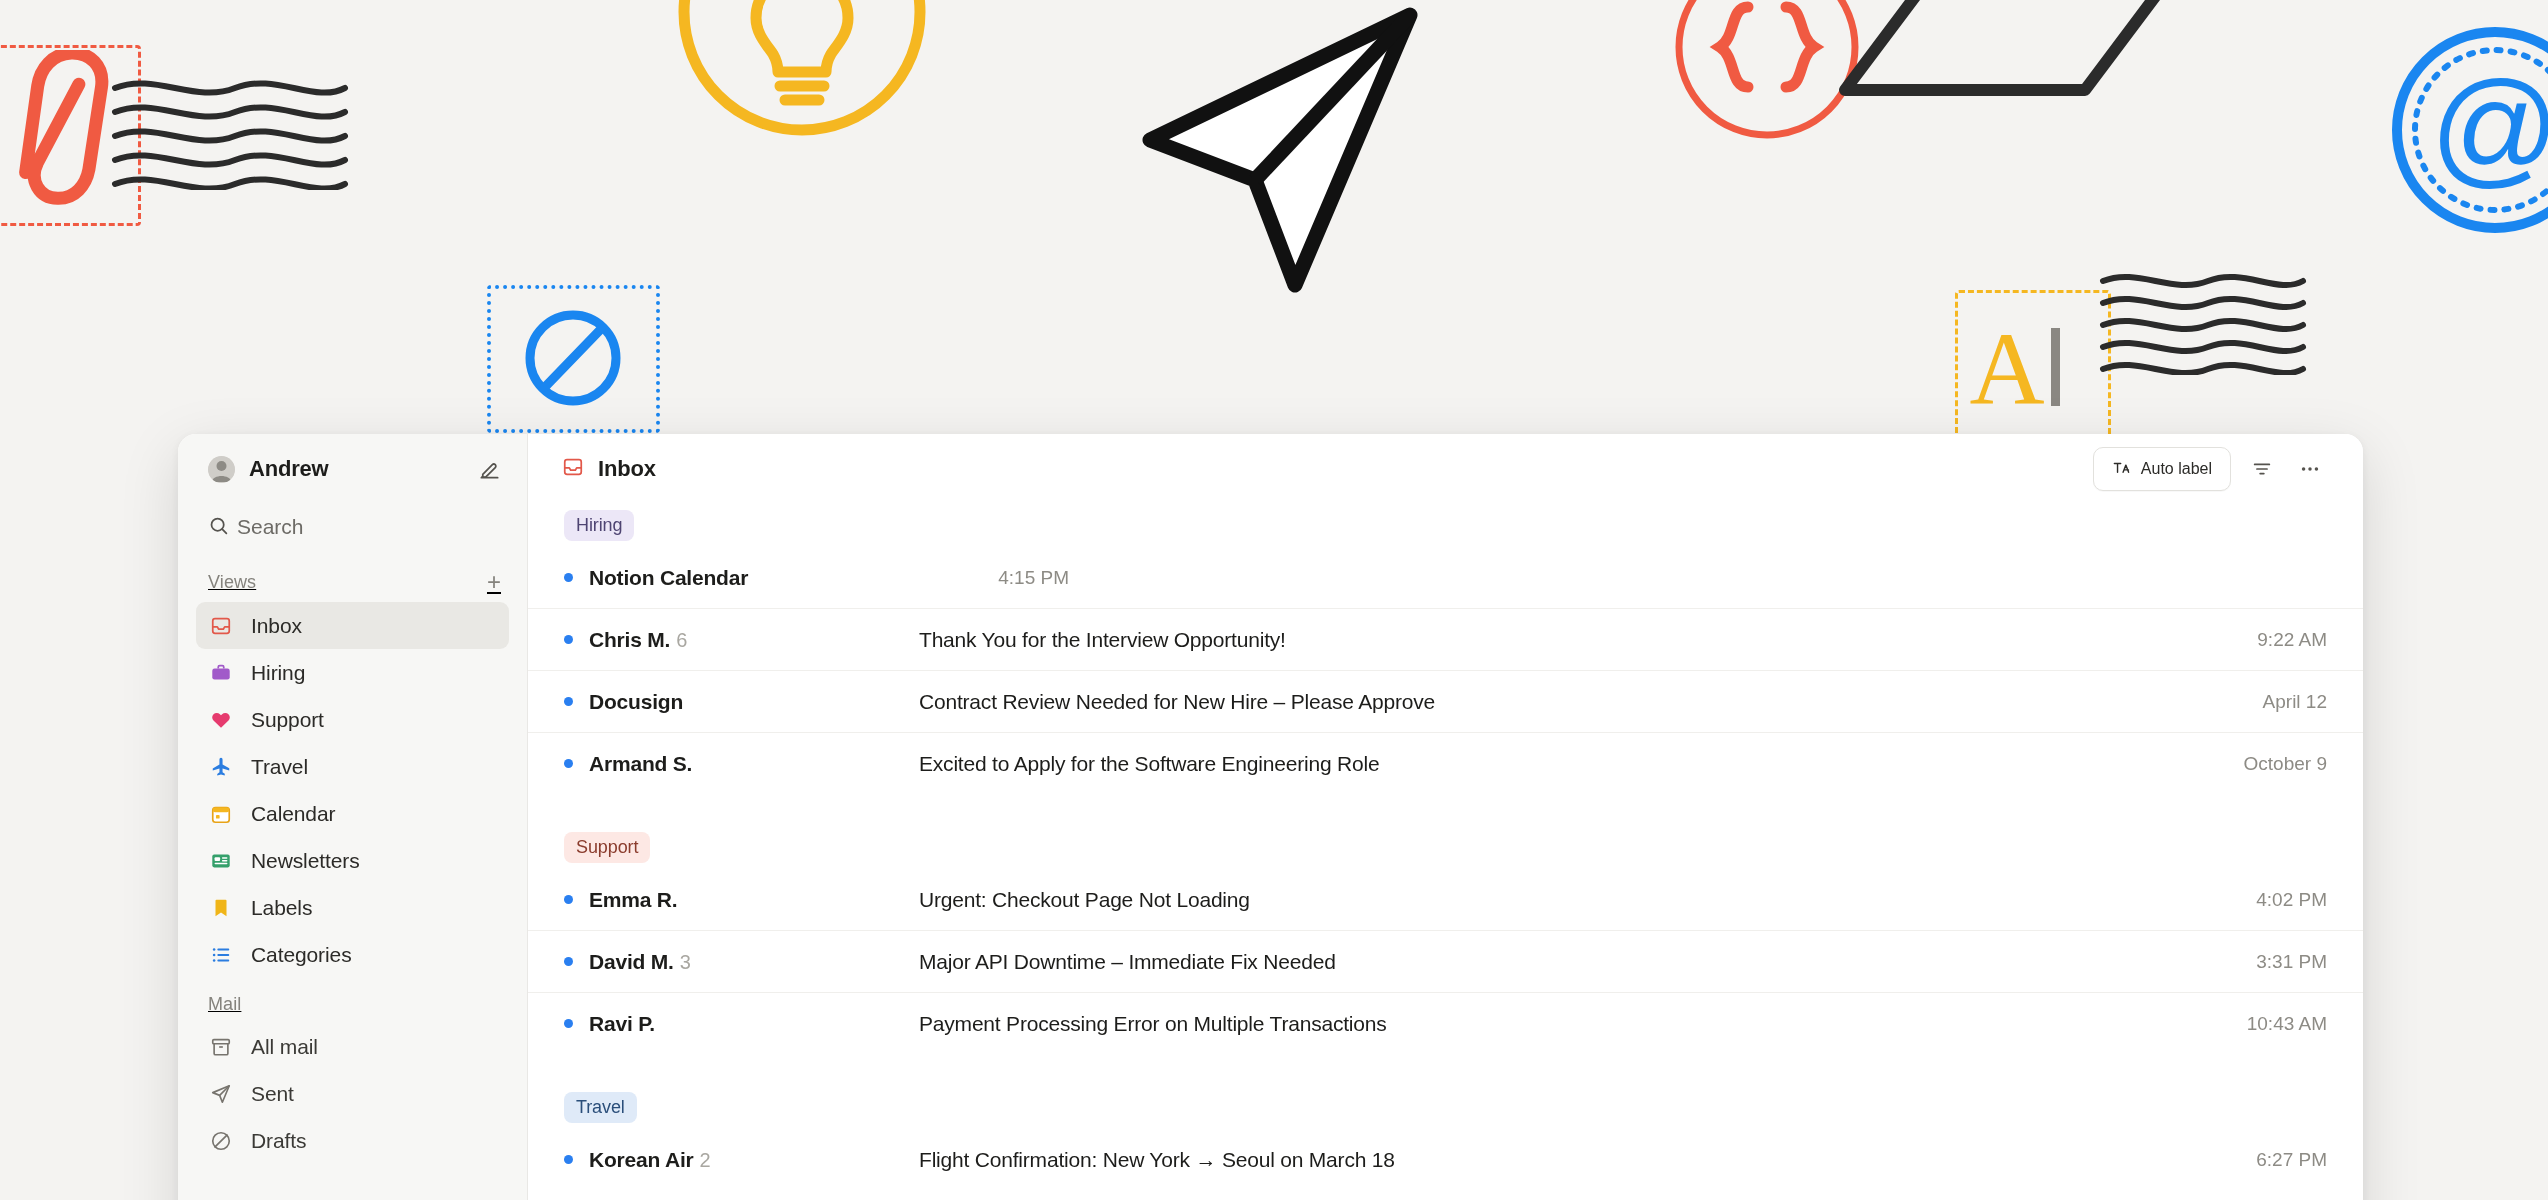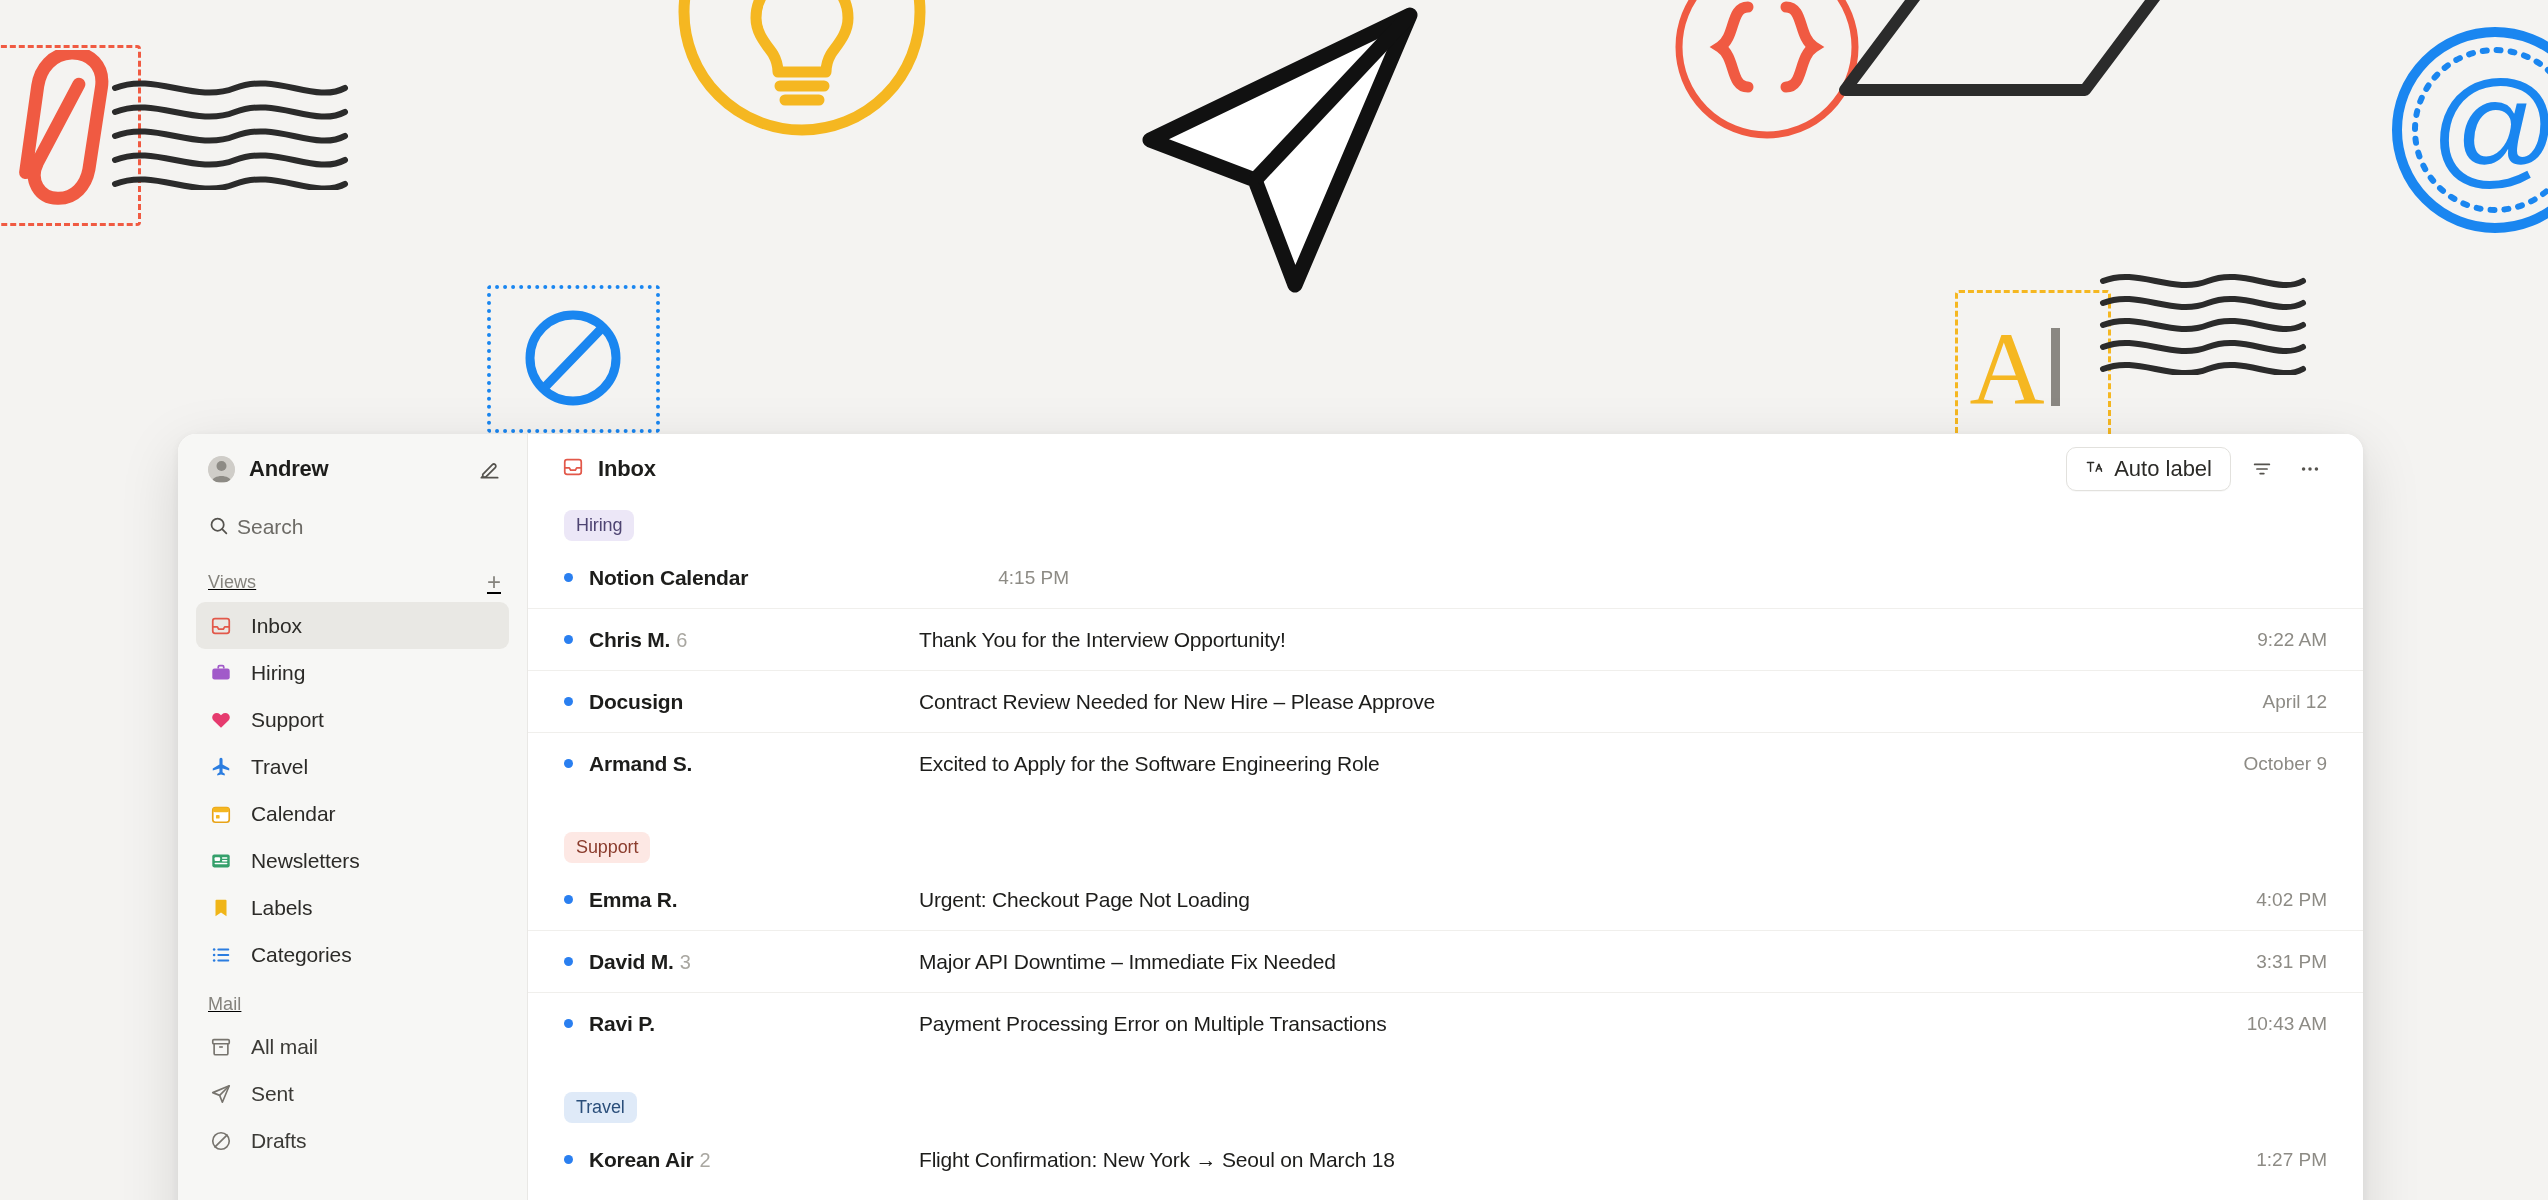--- a/index.html
+++ b/index.html
@@ -193,21 +193,21 @@
   }
   .mh-spacer { flex: 1; }
   .auto-label {
     display: flex;
     align-items: center;
     gap: 10px;
     height: 42px;
     padding: 0 18px;
     border: 1px solid #e2e1dd;
     border-radius: 10px;
-    font-size: 22px;
+    font-size: 16px;
     color: #2c2b28;
     background: #fff;
     box-shadow: 0 1px 1px rgba(0,0,0,0.03);
   }
   .icon-btn {
     width: 34px; height: 34px;
     display: flex; align-items: center; justify-content: center;
     color: #55534e;
   }
 
@@ -613,19 +613,19 @@
         <div class="group-gap"></div>
 
         <div class="group-label-row">
           <span class="group-chip" style="background:#dfeaf8;color:#2a4e7a;">Travel</span>
         </div>
 
         <div class="row" style="border-bottom:none;">
           <span class="dot"></span>
           <span class="sender"><span>Korean Air</span><span class="cnt">2</span></span>
           <span class="subject">Flight Confirmation: New York → Seoul on March 18</span>
-          <span class="time">1:27 PM</span>
+          <span class="time">6:27 PM</span>
         </div>
 
       </div>
     </div>
   </div>
 </div>
 
 </body></html>

